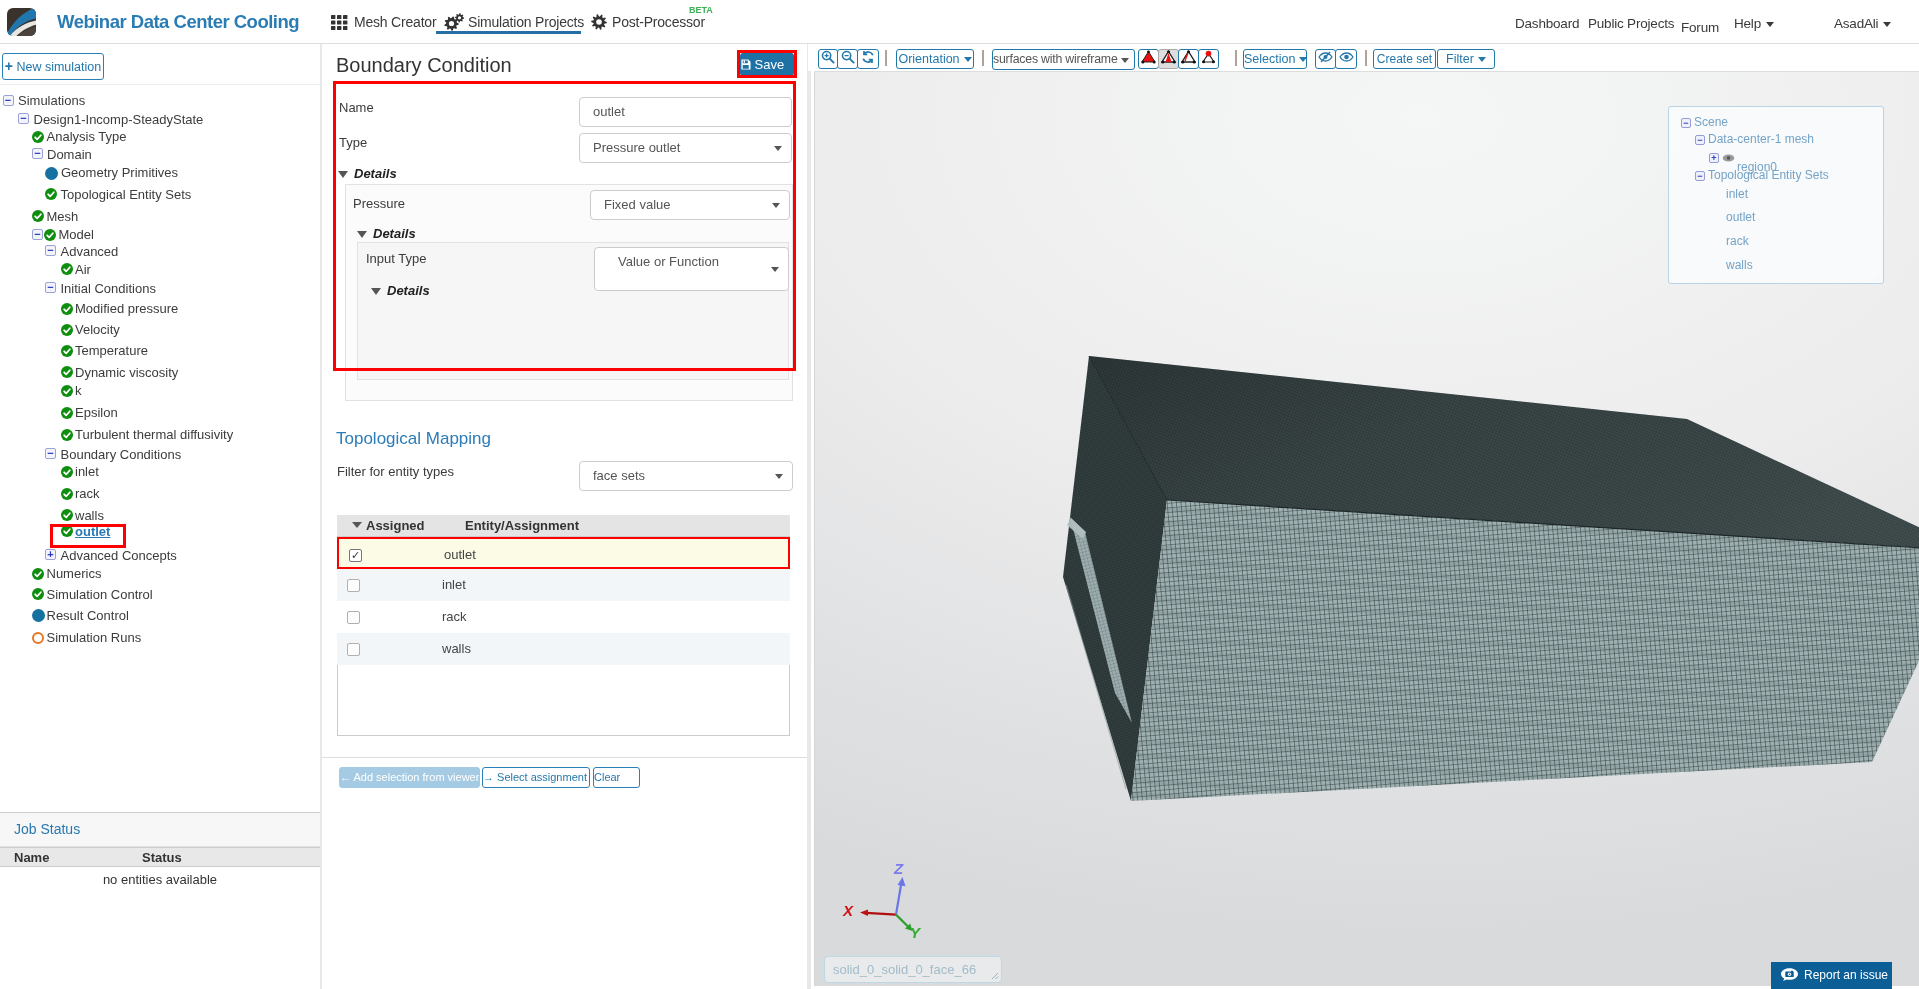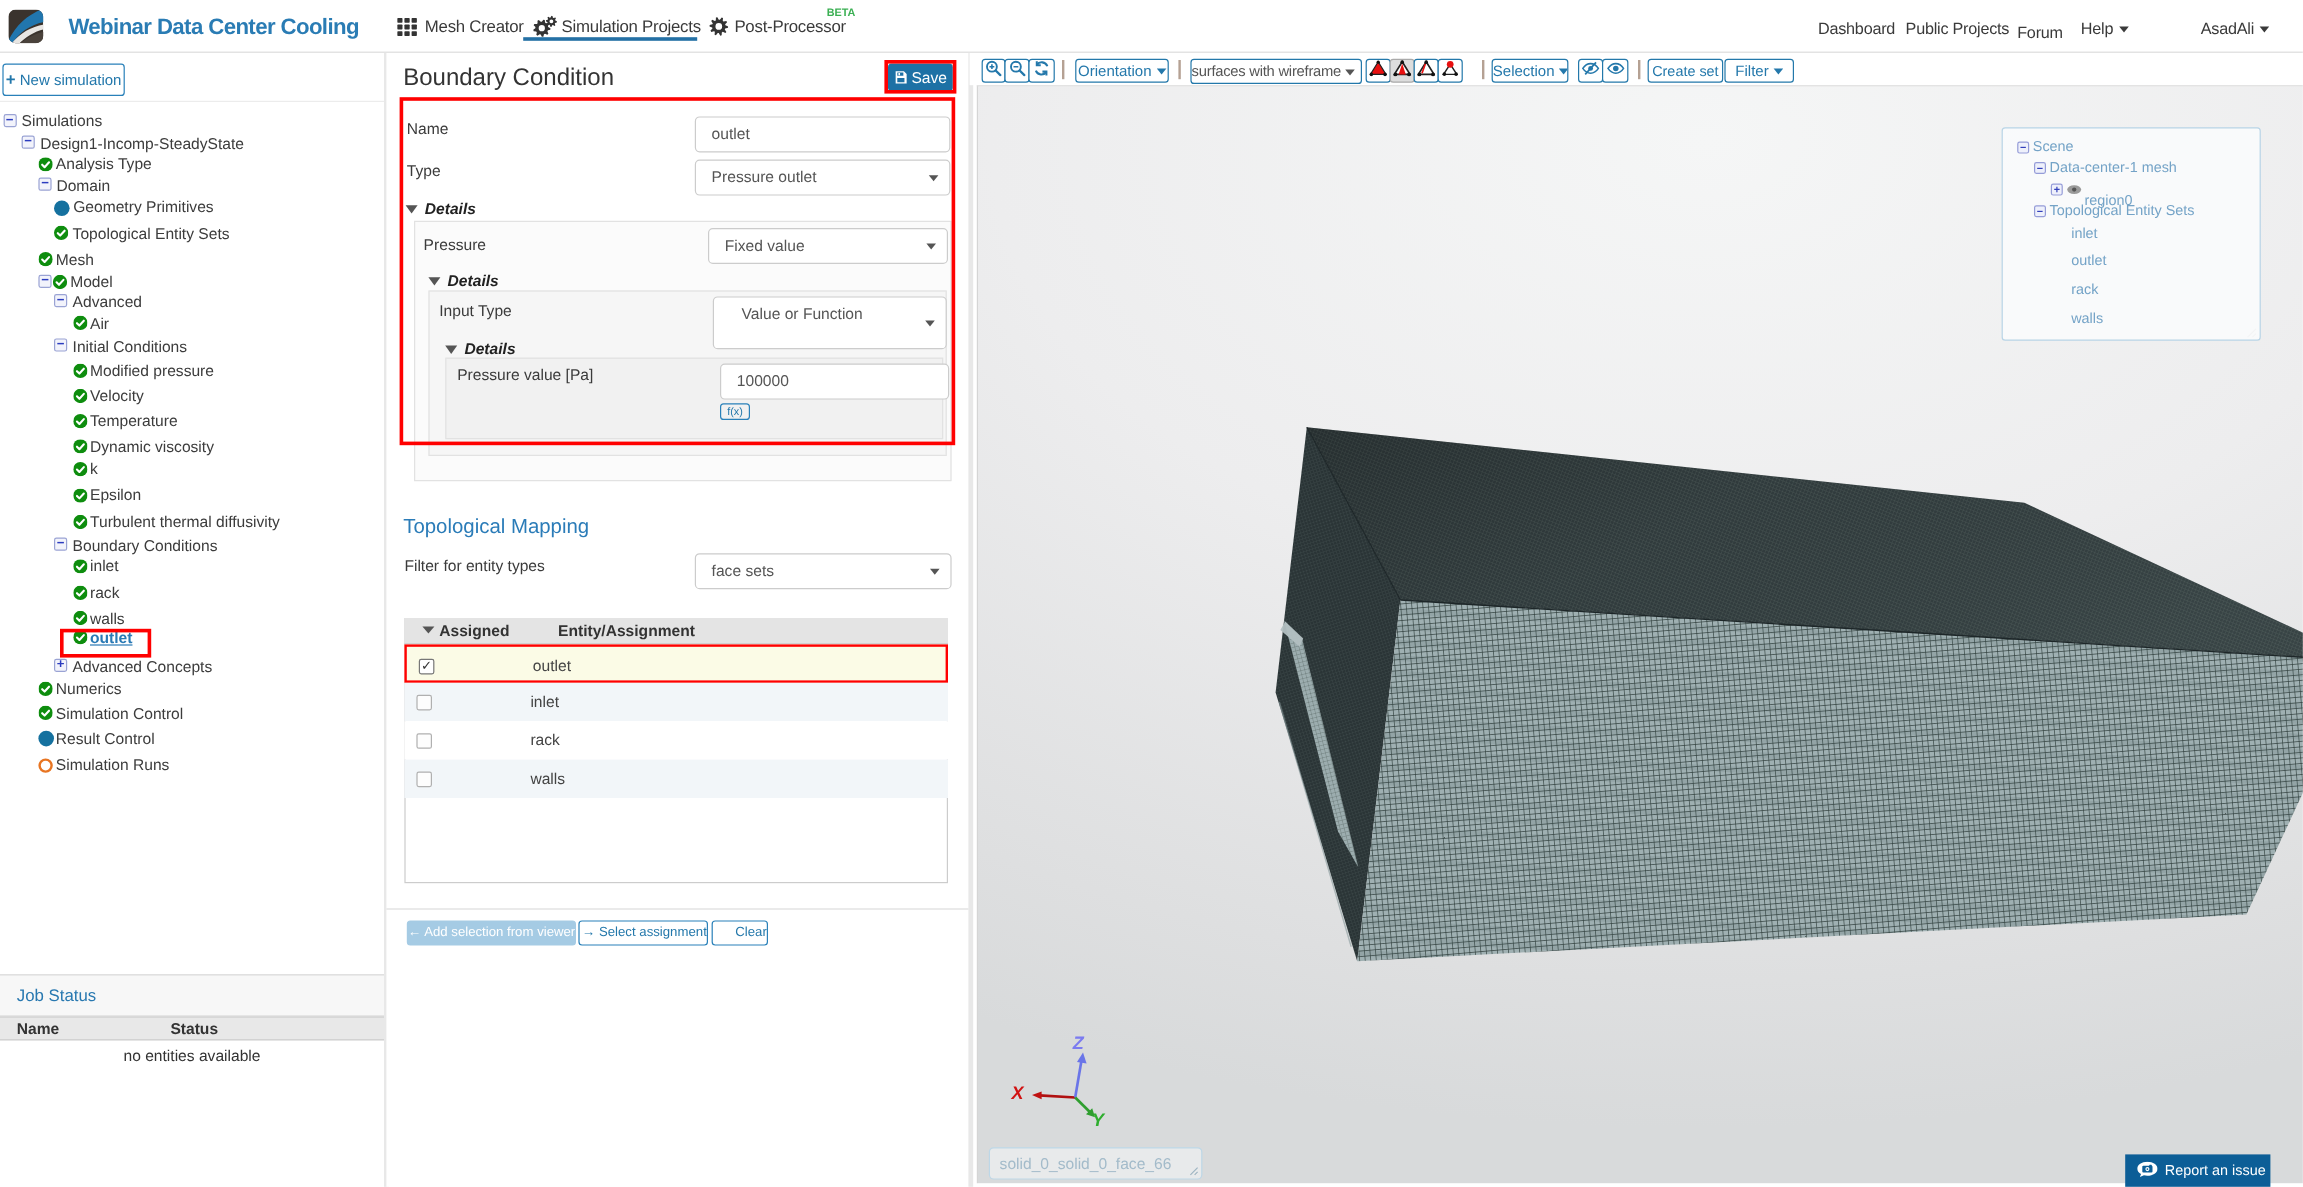--- a/index.html
+++ b/index.html
@@ -40,21 +40,21 @@
   border-left:4px solid transparent; border-right:4px solid transparent; border-top:5px solid #555; }
 .dtl { position:absolute; font-size:13px; font-style:italic; font-weight:700; color:#222; }
 .dtl:before { content:""; display:inline-block; width:0; height:0; border-left:5px solid transparent;
   border-right:5px solid transparent; border-top:7px solid #555; margin-right:6px; }
 .panel { position:absolute; border:1px solid #e2e2e2; }
 
 .mrow { position:absolute; left:15px; width:453px; height:32px; font-size:13px; color:#444; }
 .cb { position:absolute; left:10px; top:10px; width:13px; height:13px; border:1px solid #b0b0b0;
   border-radius:2px; background:#fdfdfd; }
 
-.bbtn { position:absolute; height:21px; border-radius:3px; font-size:11px; line-height:19px; text-align:right; white-space:nowrap; overflow:hidden; }
+.bbtn { position:absolute; height:21px; border-radius:3px; font-size:11px; line-height:19px; text-align:left; white-space:nowrap; overflow:hidden; }
 
 #vtb { position:absolute; left:808px; top:44px; width:1111px; height:27px; background:#fff; }
 .vbtn { position:absolute; top:5px; height:19.5px; border:1px solid #2378aa; background:#fff;
   border-radius:3px; color:#2478ab; font-size:12.5px; line-height:18px; text-align:center; white-space:nowrap; overflow:hidden; }
 .vsep { position:absolute; top:6px; width:2px; height:16px; background:#b5a193; }
 .bcaret { display:inline-block; width:0; height:0; border-left:4px solid transparent;
   border-right:4px solid transparent; border-top:5px solid #2478ab; vertical-align:middle; margin-left:4px; }
 #canvas { position:absolute; left:814px; top:71px; width:1105px; height:915px;
   border-left:1px solid #d5d5d5; border-top:1px solid #ddd;
   background:radial-gradient(ellipse 120% 90% at 55% 5%, #f5f6f6 0%, #ededee 45%, #dedfe0 85%, #d8dadb 100%); }
@@ -305,44 +305,39 @@
   <div class="abs" style="left:14px;top:37px;font-size:13px;font-weight:700;color:#333">Name</div>
   <div class="abs" style="left:142px;top:37px;font-size:13px;font-weight:700;color:#333">Status</div>
   <div class="abs" style="left:0;top:59px;width:320px;text-align:center;font-size:13px;color:#333">no entities available</div>
 </div>
 
 <div id="mp"></div>
 <div id="mpborder"></div>
 <div id="mpc" style="position:absolute;left:322px;top:44px;width:485px;height:945px">
   <div class="abs" style="left:14px;top:10px;font-size:20px;font-weight:500;color:#333">Boundary Condition</div>
   <div class="redbox" style="left:415px;top:6px;width:60px;height:28px"></div>
-  <div class="abs" style="left:418px;top:9px;width:54px;height:23px;background:#1d71a5;border-radius:3px;color:#fff;font-size:13px;line-height:23px;text-align:center">
+  <div class="abs" style="left:418px;top:9px;width:54px;height:23px;background:#1d71a5;border-radius:3px;color:#fff;font-size:13px;line-height:23px;text-align:left">
     <svg width="11" height="11" viewBox="0 0 24 24" style="vertical-align:-1px">
         <path fill="#fff" d="M3 1h15l5 5v17H3V1zm3 2v6h11V3H6zm2 1h3v4H8V4zM6 13v8h13v-8H6z"></path>
       </svg> Save</div>
   <div class="redbox" style="left:11px;top:37px;width:463px;height:290px"></div>
 
   <div class="lbl" style="left:17px;top:56px">Name</div>
   <div class="inp" style="left:257px;top:53px;width:213px;height:30px;line-height:28px;padding-left:13px">outlet</div>
   <div class="lbl" style="left:17px;top:91px">Type</div>
   <div class="sel" style="left:257px;top:89px;width:213px;height:30px;line-height:28px;padding-left:13px">Pressure outlet<span class="dcaret"></span></div>
   <div class="dtl" style="left:16px;top:122px">Details</div>
   <div class="panel" style="left:23px;top:140px;width:448px;height:217px;background:#fbfbfb">
     <div class="lbl" style="left:7px;top:11px">Pressure</div>
     <div class="sel" style="left:244px;top:5px;width:200px;height:30px;line-height:28px;padding-left:13px">Fixed value<span class="dcaret"></span></div>
     <div class="dtl" style="left:11px;top:41px">Details</div>
     <div class="panel" style="left:11px;top:57px;width:432px;height:138px;background:#f6f6f6">
       <div class="lbl" style="left:8px;top:8px">Input Type</div>
       <div class="sel" style="left:236px;top:4px;width:195px;height:44px;line-height:27px;padding-left:23px">Value or Function<span class="dcaret"></span></div>
       <div class="dtl" style="left:13px;top:40px">Details</div>
-      <div class="panel" style="left:13px;top:55px;width:415px;height:68px;background:#f1f1f1">
-        <div class="lbl" style="left:9px;top:6px">Pressure value [Pa]</div>
-        <div class="inp" style="left:228px;top:4px;width:191px;height:30px;line-height:28px;padding-left:13px">100000</div>
-        <div class="abs" style="left:228px;top:37px;width:25px;height:14px;border:1px solid #2980b9;border-radius:3px;color:#2478ab;font-size:9px;line-height:12px;text-align:center">f(x)</div>
-      </div>
     </div>
   </div>
 
   <div class="abs" style="left:14px;top:385px;font-size:17px;color:#2b7cb8">Topological Mapping</div>
   <div class="lbl" style="left:15px;top:420px">Filter for entity types</div>
   <div class="sel" style="left:257px;top:417px;width:214px;height:30px;line-height:28px;padding-left:13px">face sets<span class="dcaret"></span></div>
 
   <div class="abs" style="left:15px;top:471px;width:453px;height:221px;border:1px solid #ccc"></div>
   <div class="abs" style="left:15px;top:471px;width:453px;height:22px;background:#e4e4e4;border-bottom:1px solid #ccc"></div>
   <div class="abs" style="left:30px;top:478px;width:0;height:0;border-left:5px solid transparent;border-right:5px solid transparent;border-top:6px solid #555"></div>

